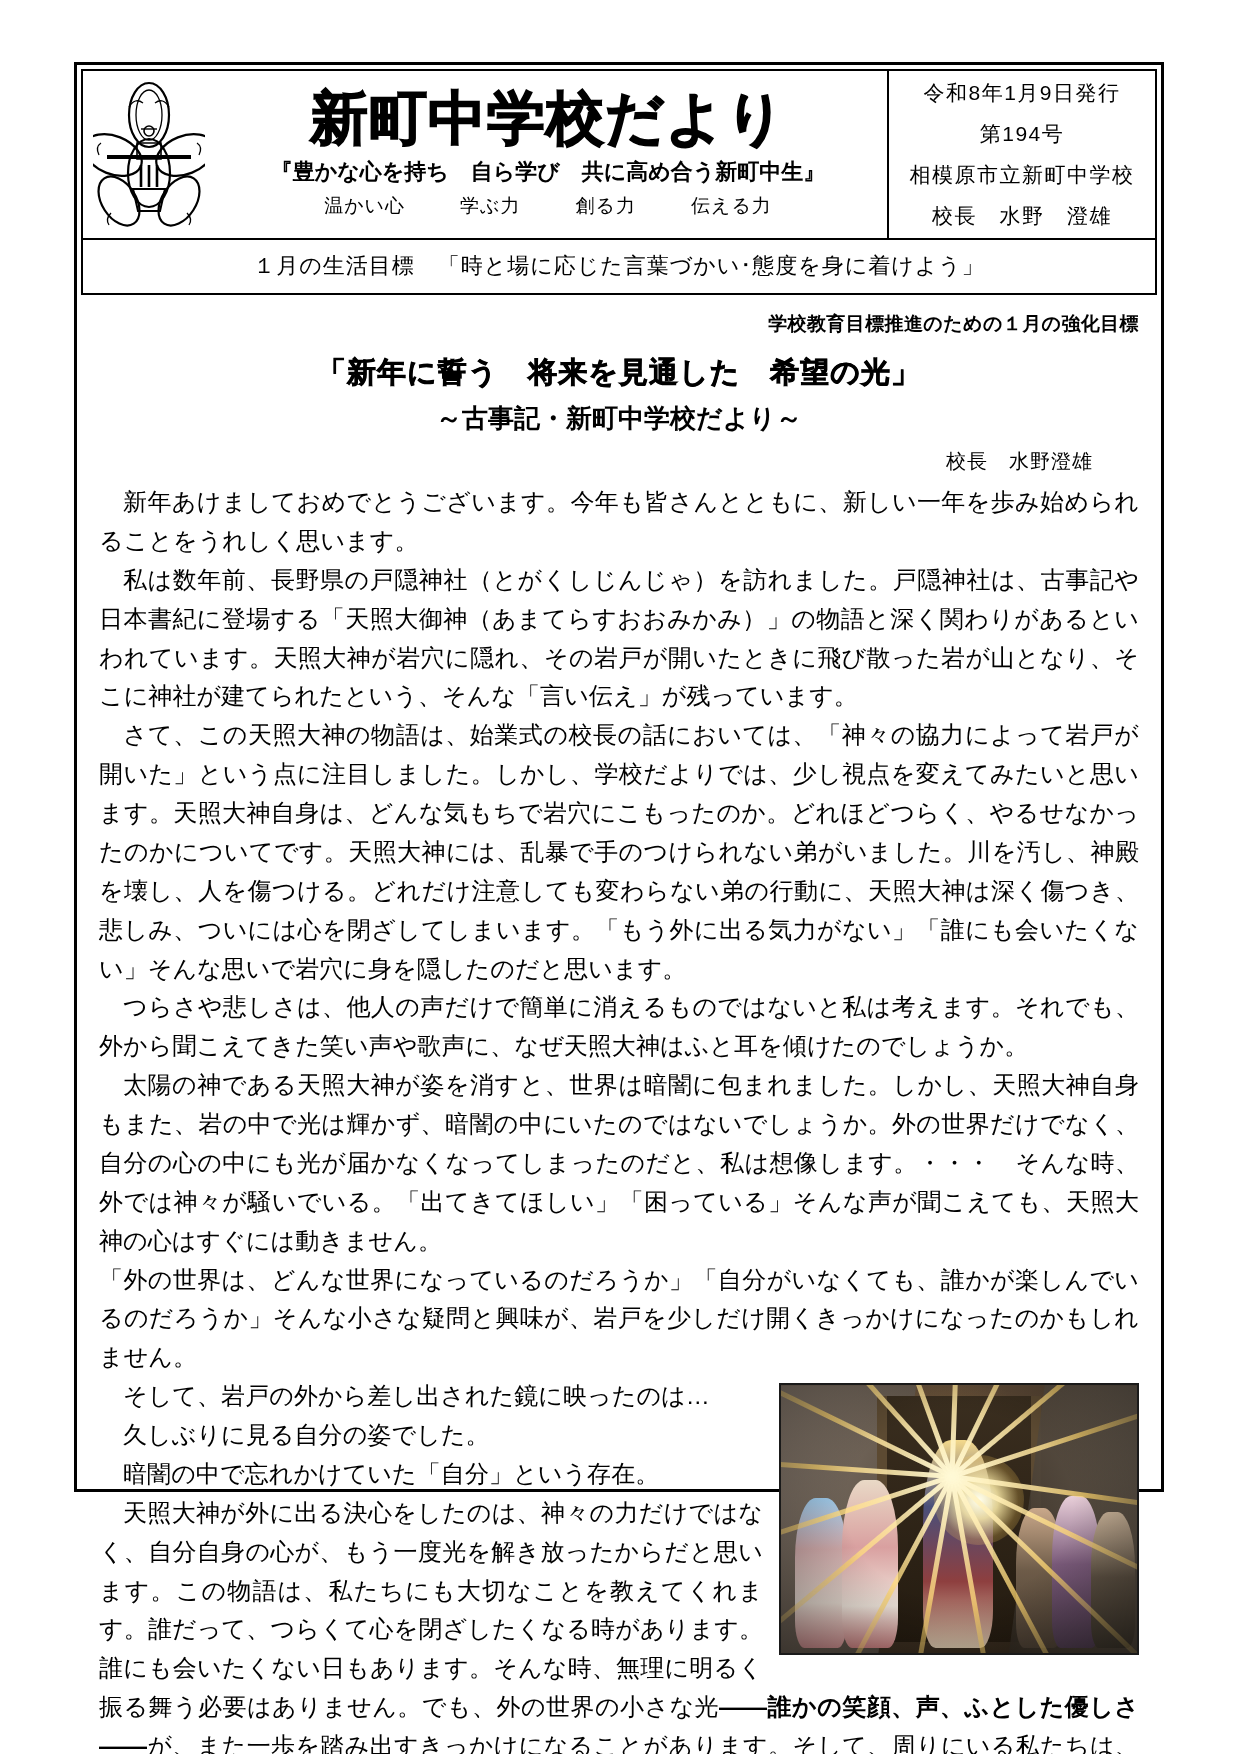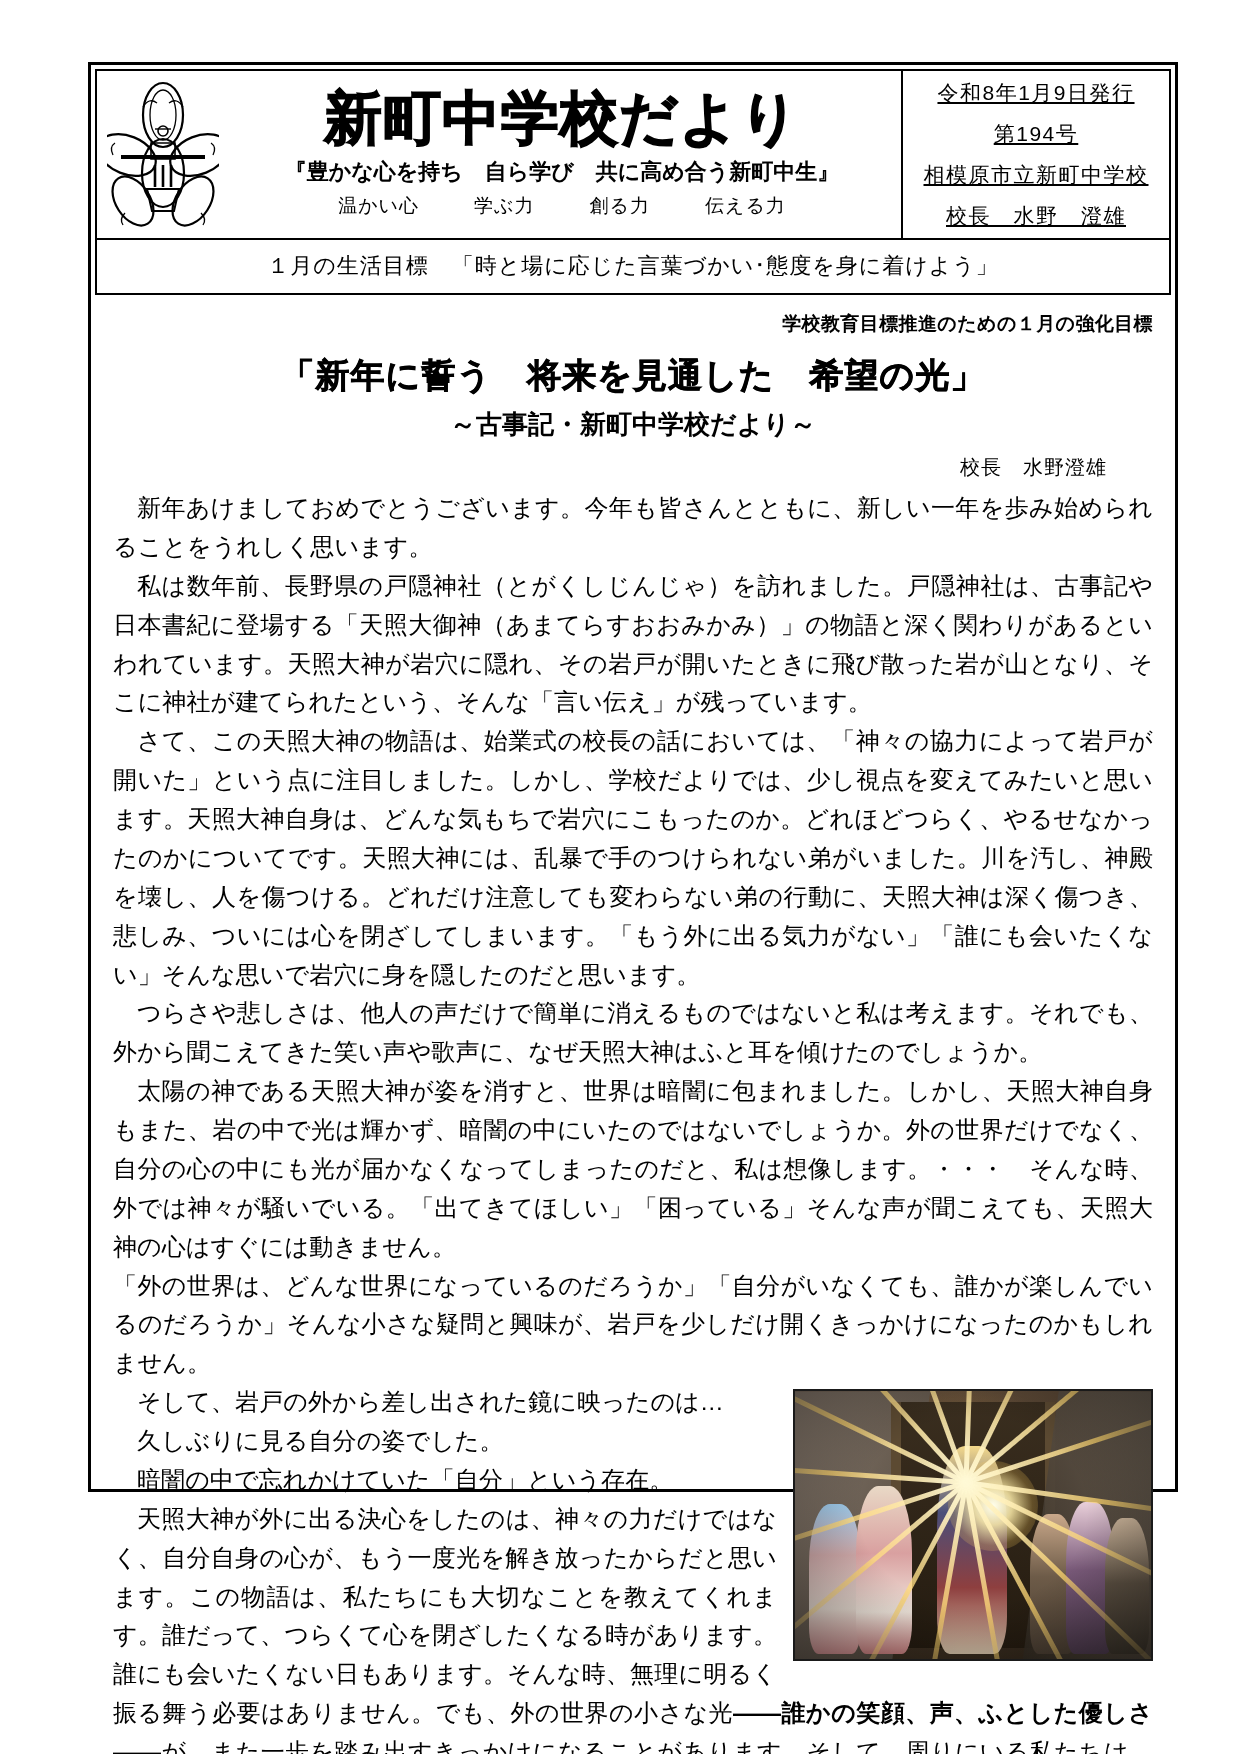--- a/index.html
+++ b/index.html
@@ -18,21 +18,20 @@
 
   .page {
     position: absolute;
     left: 74px;
     top: 62px;
     width: 1090px;
     height: 1430px;
     border: 3px solid #000;
     box-sizing: border-box;
     background: #fff;
-    margin-left: 14px;
   }
 
   
   .masthead {
     display: flex;
     border-bottom: 3px solid #000;
     box-sizing: border-box;
     margin: 4px 4px 0 4px;
     border: 2px solid #000;
   }
@@ -85,21 +84,20 @@
   .masthead-right {
     flex: 0 0 268px;
     border-left: 2px solid #000;
     display: flex;
     flex-direction: column;
     justify-content: flex-end;
     align-items: center;
     gap: 13px;
     padding: 8px 12px;
     box-sizing: border-box;
-    text-decoration: underline;
   }
   .issue-line {
     font-size: 21px;
     letter-spacing: 1.5px;
     white-space: nowrap;
   }
   .issue-line.big {
     font-size: 21px;
   }
 
@@ -121,21 +119,21 @@
   }
   .sub-heading {
     font-size: 19px;
     font-weight: 700;
     letter-spacing: 0.4px;
     margin: 4px 0 0 2px;
     text-align: right;
   }
   .headline {
     text-align: center;
-    font-size: 34px;
+    font-size: 29px;
     font-weight: 700;
     letter-spacing: 1px;
     margin-top: 16px;
     -webkit-text-stroke: 0.7px #000;
   }
   .headline-sub {
     text-align: center;
     font-size: 26px;
     font-weight: 700;
     letter-spacing: 0px;

